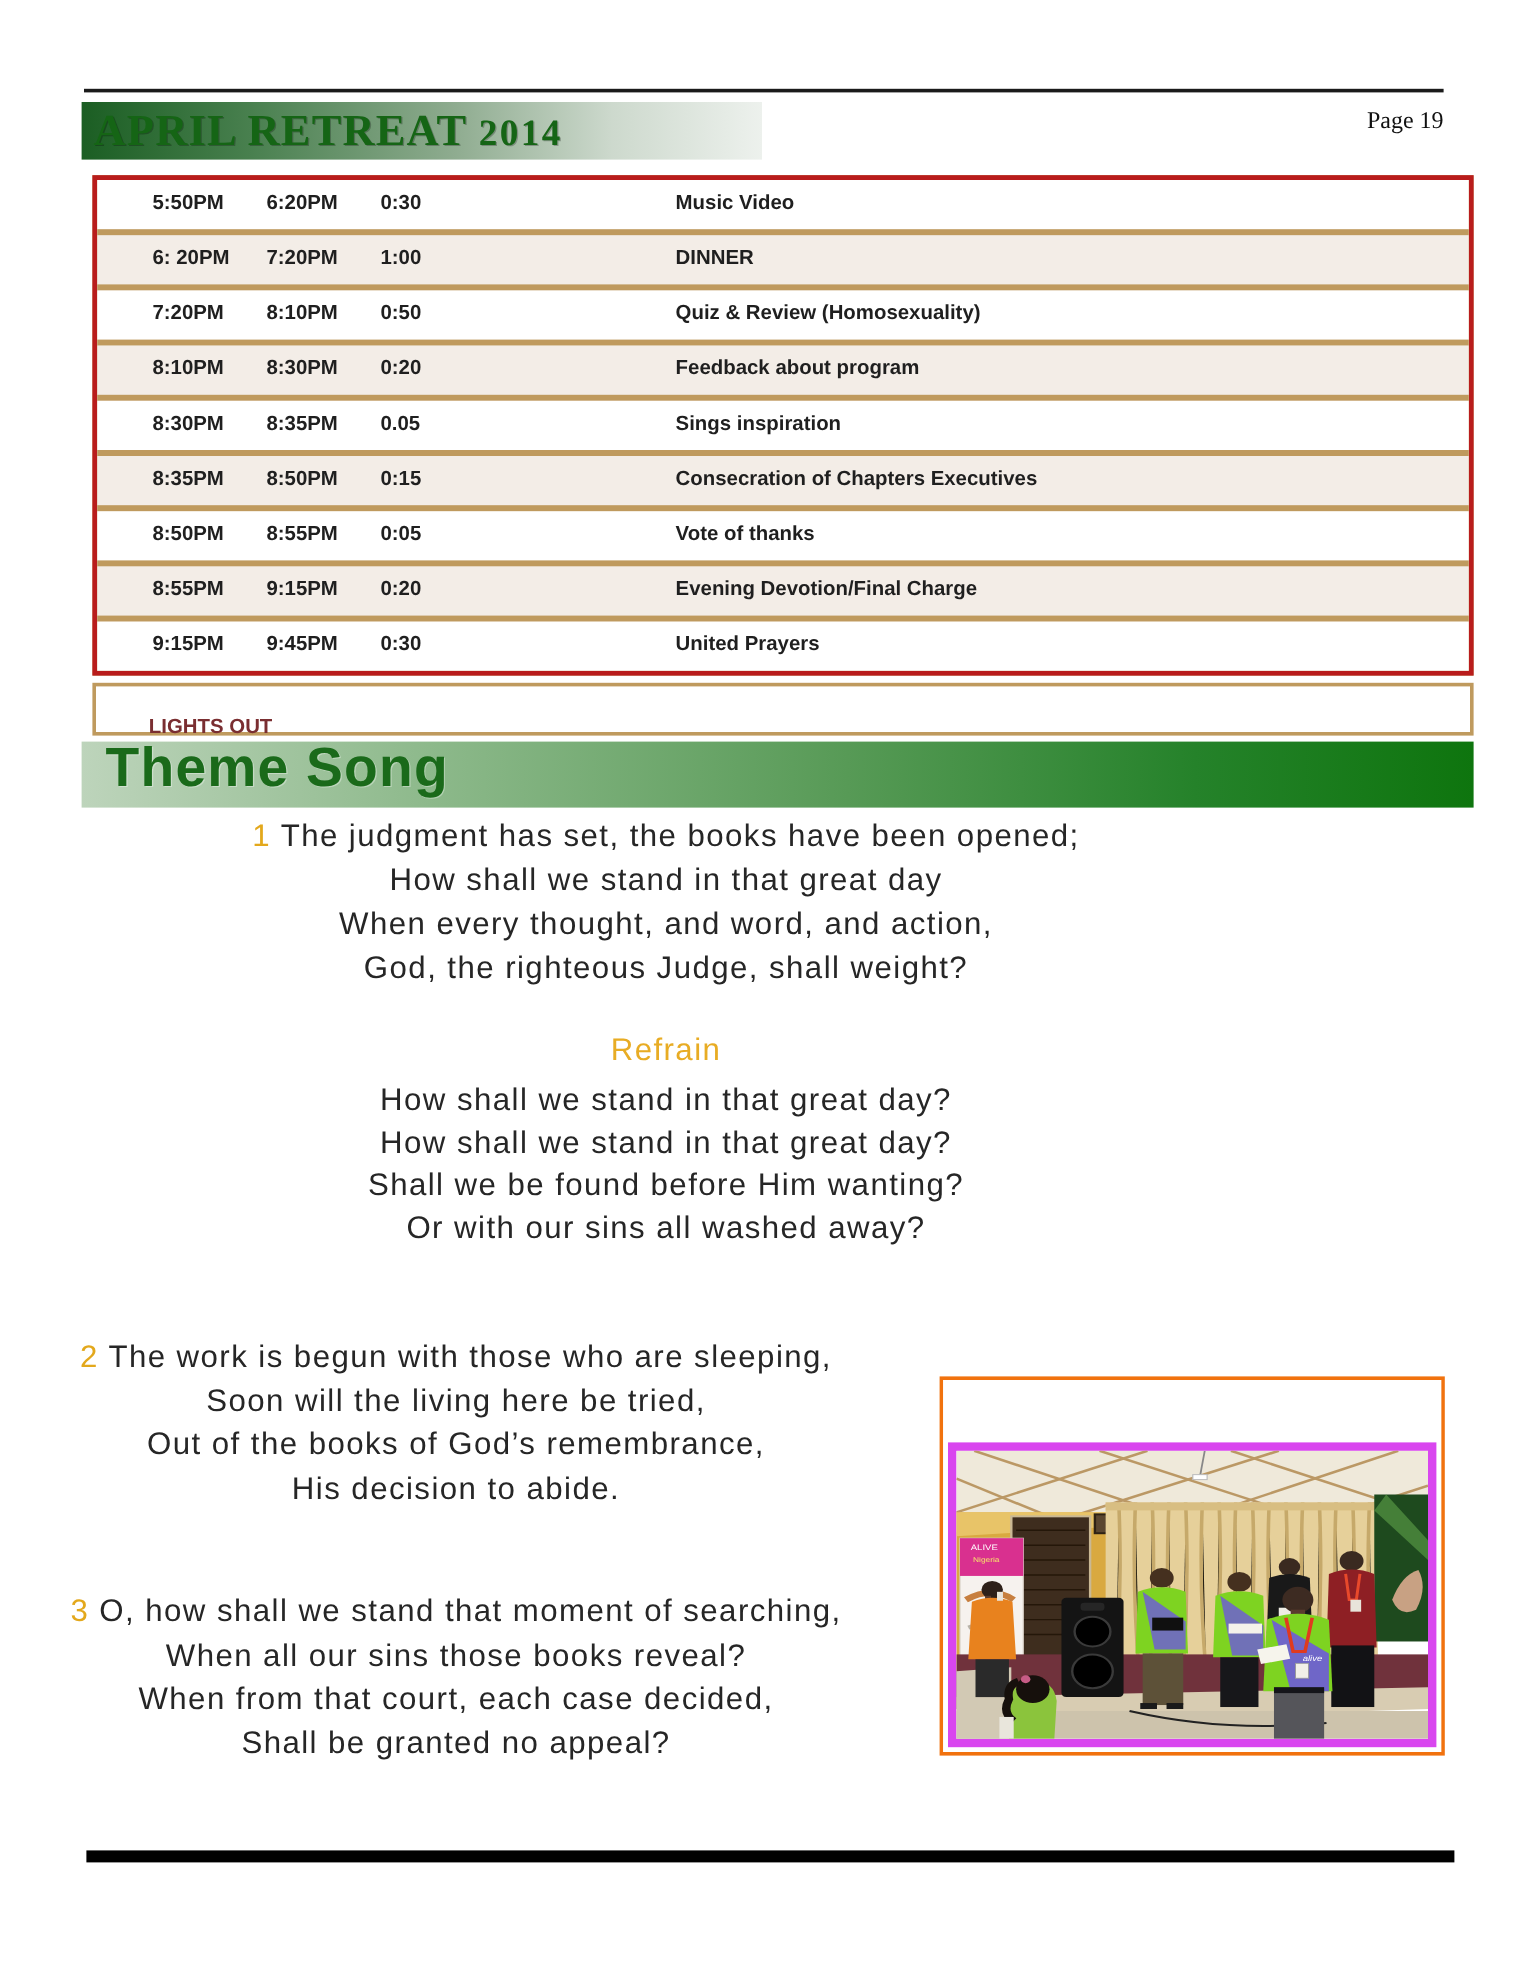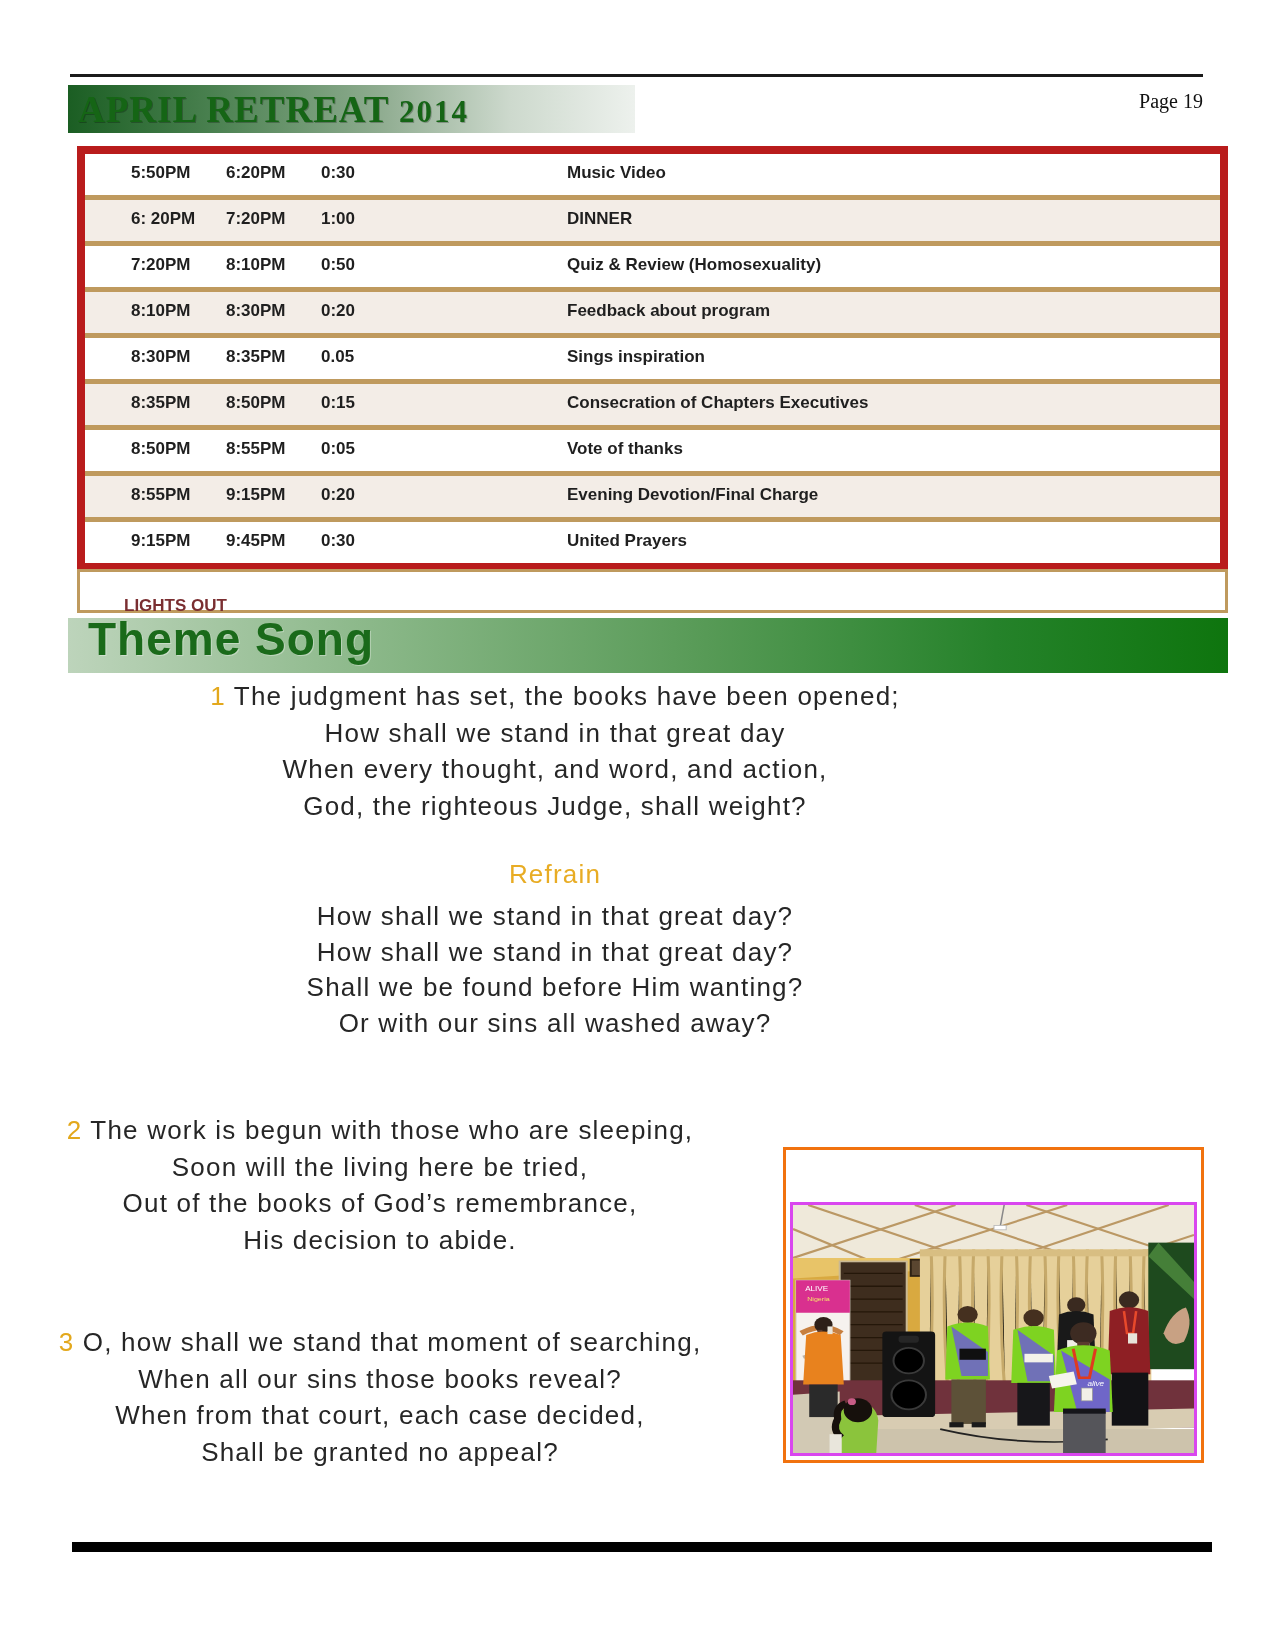--- a/index.html
+++ b/index.html
@@ -14,21 +14,21 @@
     font-size:20px;color:#111;}
   
   .title-band{position:absolute;left:68px;top:85px;width:567px;height:48px;
     background:linear-gradient(to right,#1b5e23 0%,#49804f 25%,#8fac90 55%,#cdd9cd 78%,#edf1ed 100%);}
   .title-band .t{position:absolute;left:10px;top:3px;white-space:nowrap;
     font-family:"Liberation Serif",serif;font-weight:bold;font-size:37px;color:#156515;
     letter-spacing:1px;text-shadow:1px 1px 0 rgba(0,0,0,0.25);}
   .title-band .yr{font-size:31px;letter-spacing:2px;}
   
   .sched{position:absolute;left:77px;top:146px;width:1151px;box-sizing:border-box;
-    border:8px solid #b91c1c;background:#BF9A5E;}
+    border:4px solid #b91c1c;background:#BF9A5E;}
   .s-row{height:41px;background:#ffffff;border-bottom:5px solid #BF9A5E;
     position:relative;font-size:17px;font-weight:bold;color:#1f1f1f;}
   .s-row:last-child{border-bottom:none;}
   .s-row.alt{background:#F3EDE7;}
   .s-row .c{position:absolute;top:9px;white-space:nowrap;}
   .c1{left:46px;} .c2{left:141px;} .c3{left:236px;} .c4{left:470px;margin-left:12px;}
   .lights-box{position:absolute;left:77px;top:569px;width:1151px;height:44px;
     box-sizing:border-box;border:3px solid #BF9A5E;background:#fff;}
   .lights-box span{position:absolute;left:44px;top:9px;font-size:17px;font-weight:bold;color:#7A2E31;margin-top:15px;}
   
@@ -44,21 +44,21 @@
   .refrain-label{left:70px;top:856px;width:970px;color:#E8AC24;height:37px;line-height:37px;}
   .refrain{left:70px;top:899px;width:970px;}
   .refrain div{height:35.5px;line-height:35.5px;}
   .verse2{left:40px;top:1112px;width:680px;}
   .verse3{left:40px;top:1324px;width:680px;}
   .vnum{color:#E3A81C;}
   
   .photo-frame{position:absolute;left:783px;top:1147px;width:421px;height:316px;
     box-sizing:border-box;border:3px solid #F1720E;}
   .photo-frame .mid{position:absolute;inset:0;border:2px solid #ffffff;}
-  .photo-frame .inner{position:absolute;inset:2px;border:3px solid #d946ef;margin-top:48px;}
+  .photo-frame .inner{position:absolute;inset:2px;border:7px solid #d946ef;margin-top:48px;}
   .photo-frame svg{display:block;width:100%;height:100%;}
   
   .bottom-bar{position:absolute;left:72px;top:1542px;width:1140px;height:10px;background:#000;}
 </style>
 </head>
 <body>
 
 <div class="page">
 
   <div class="top-rule"></div>

